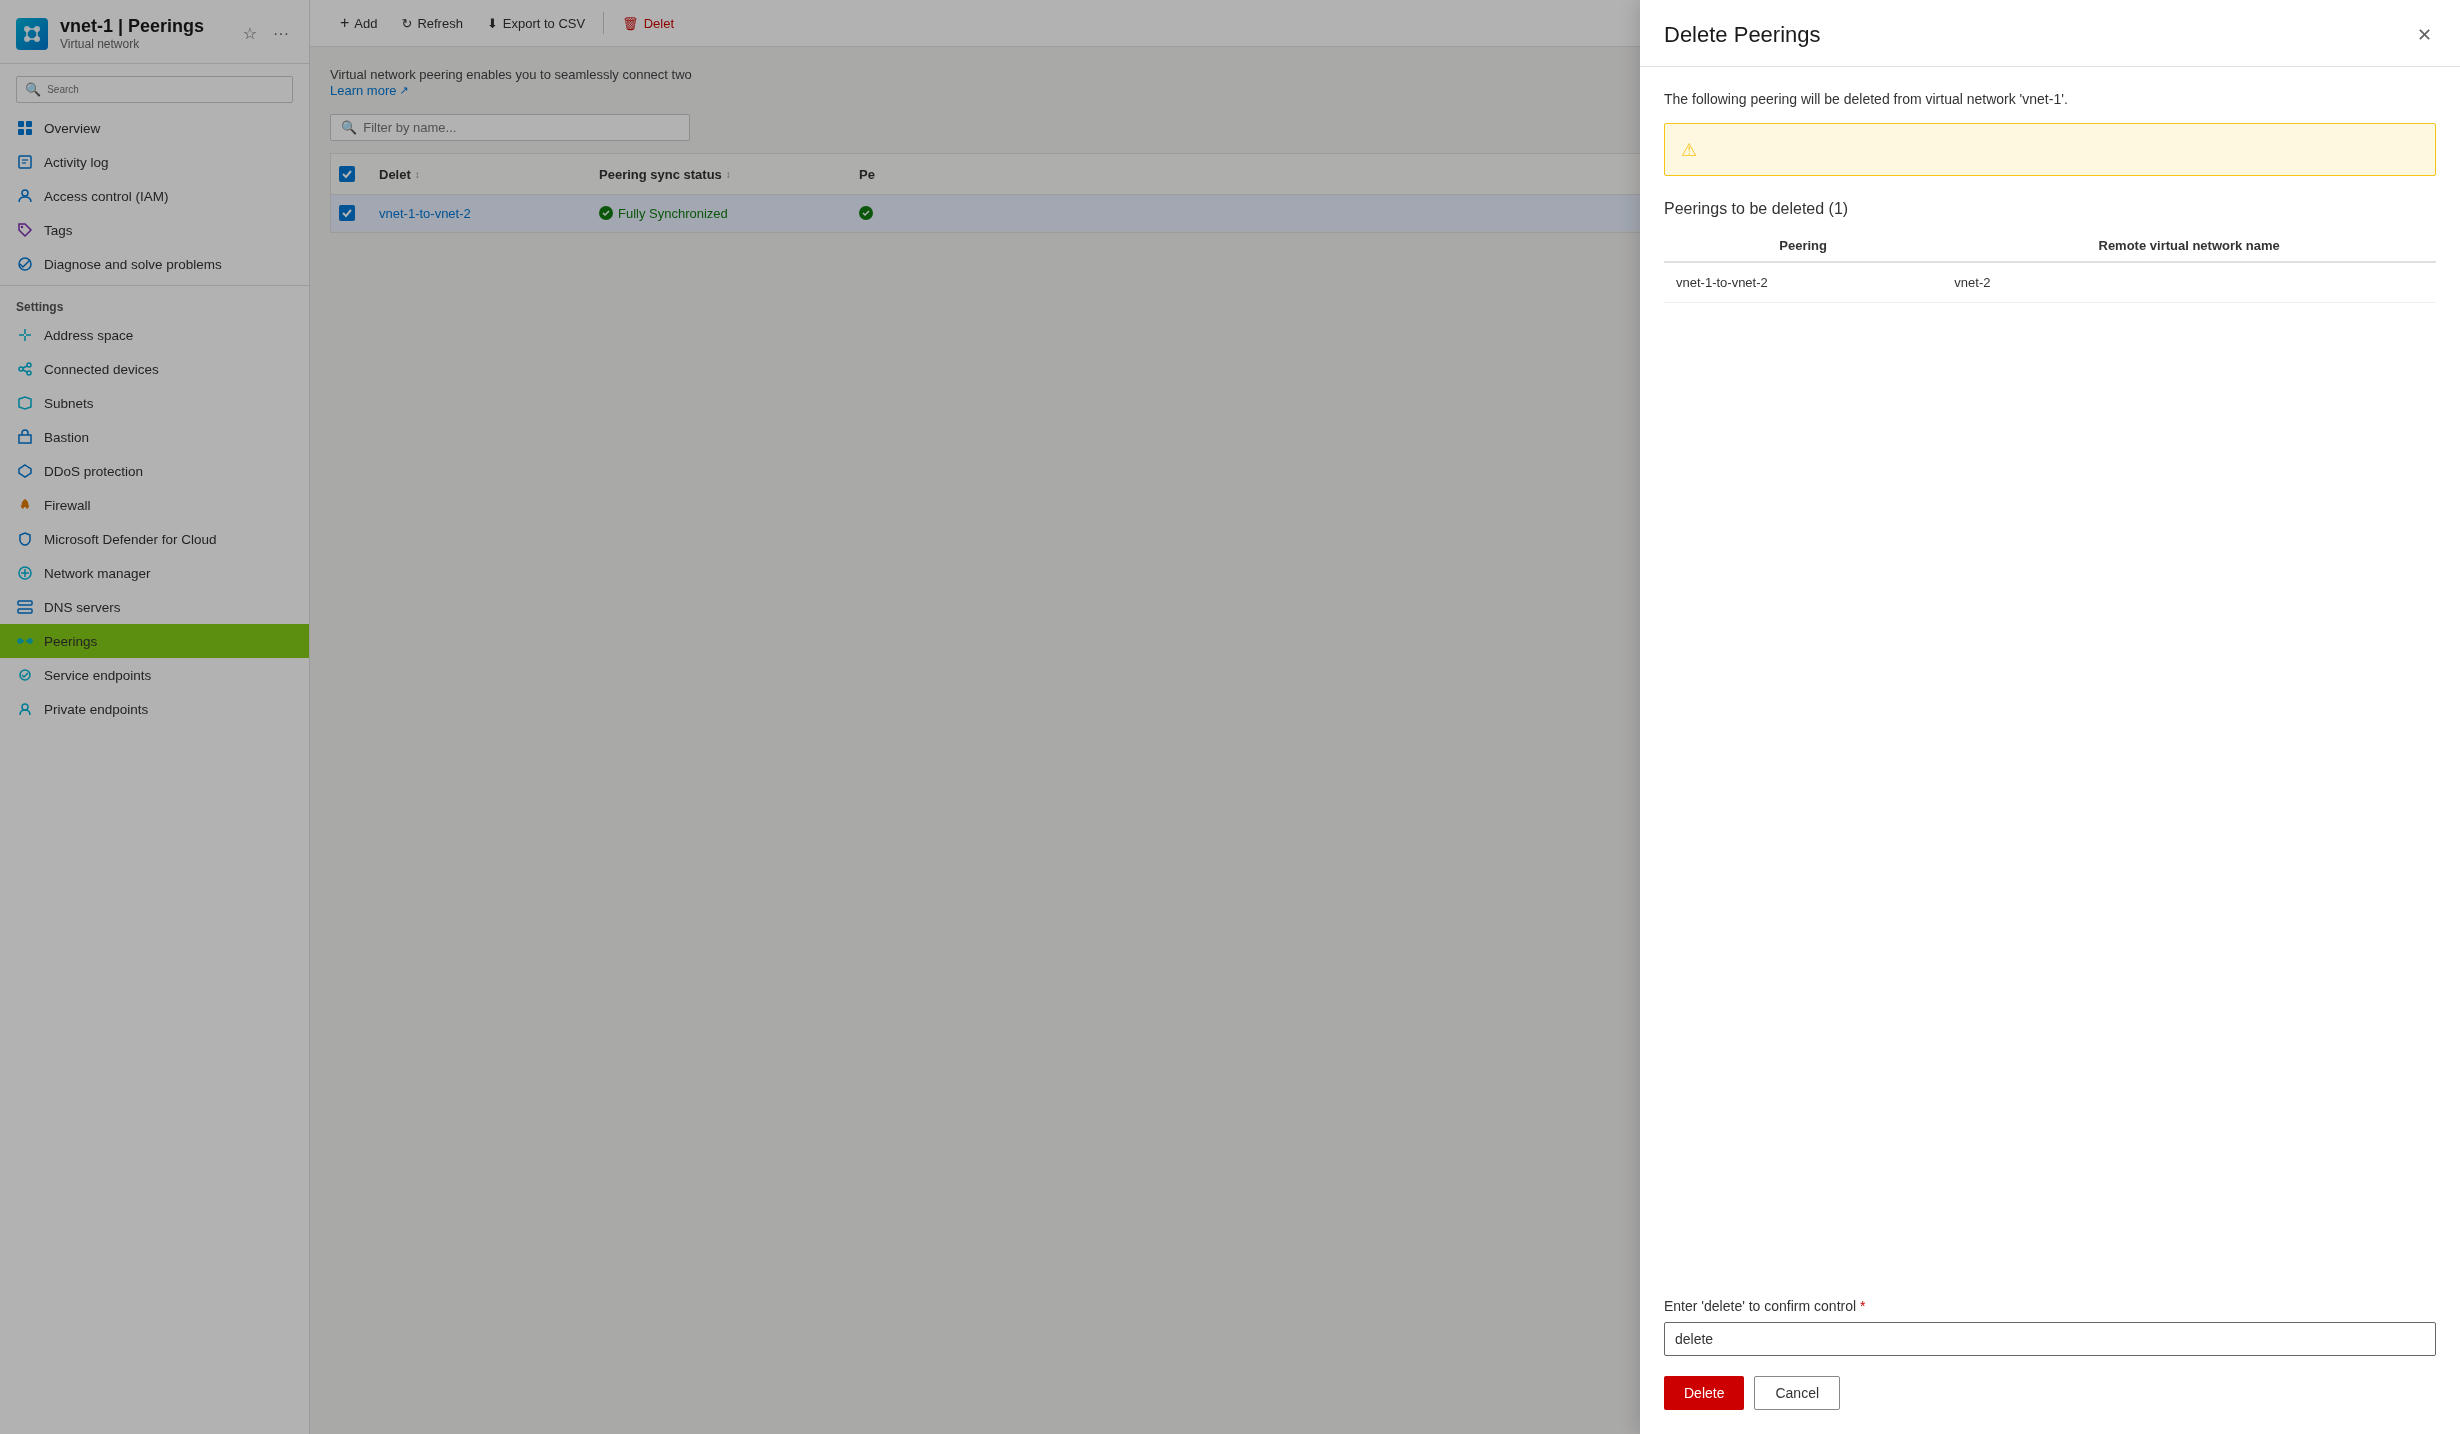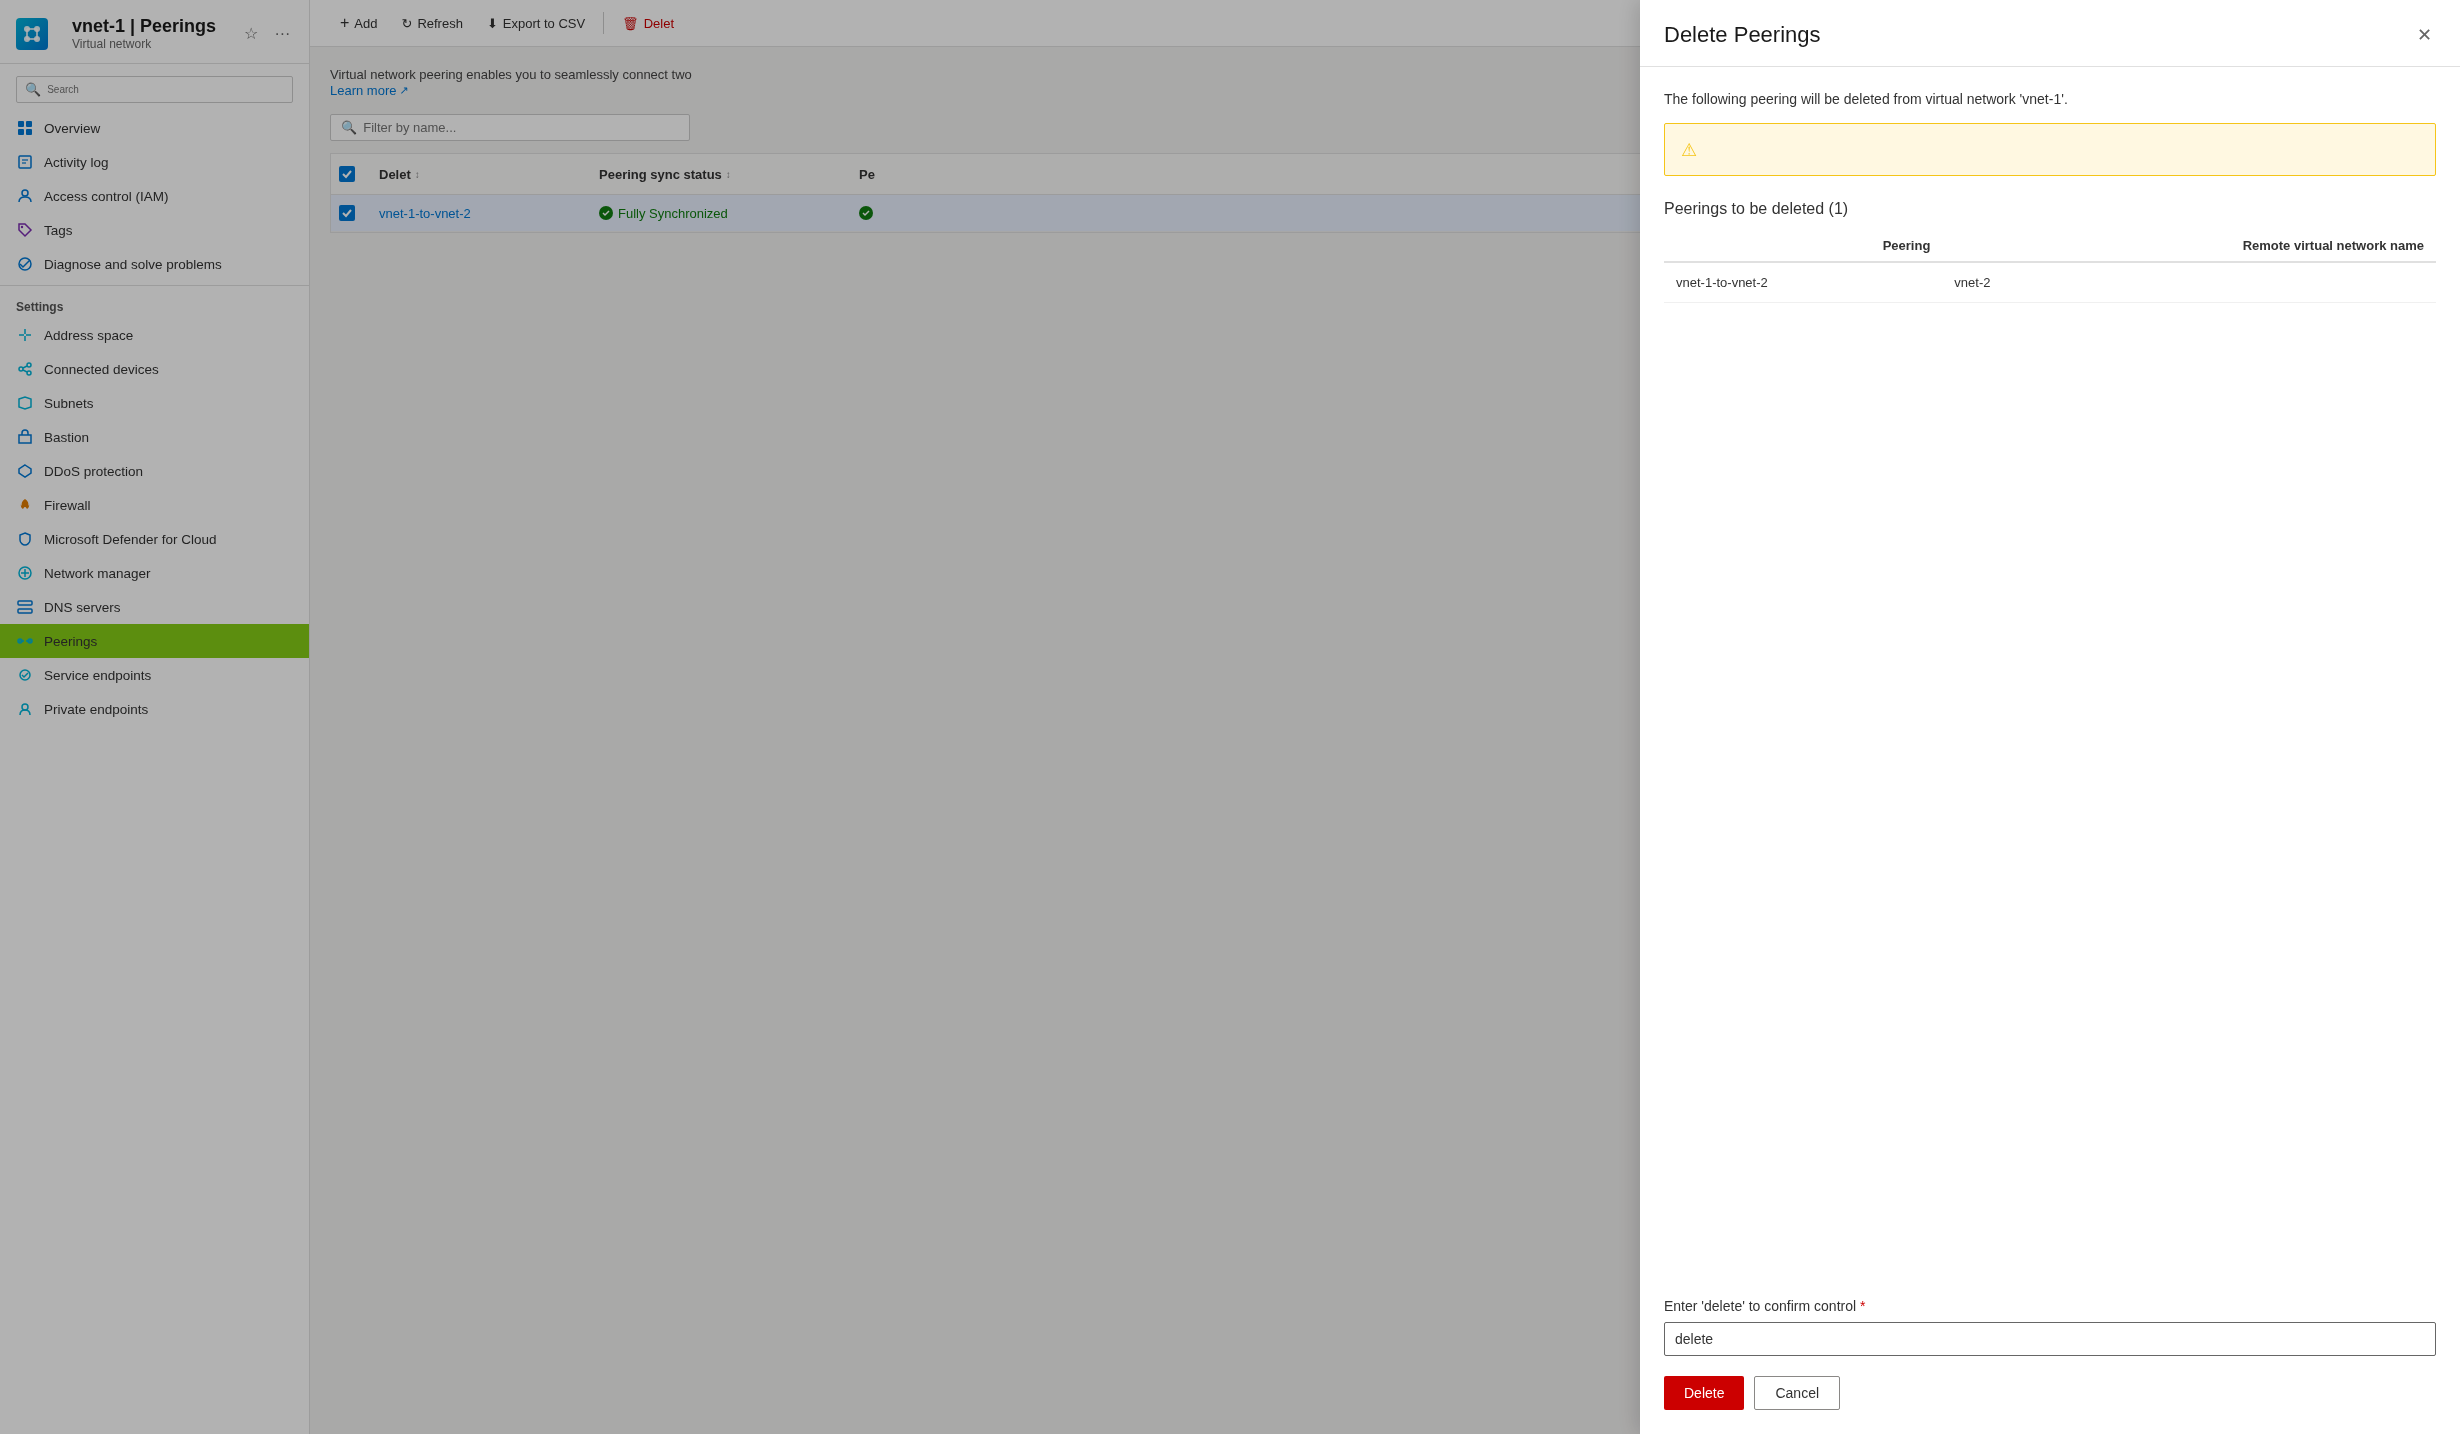--- a/index.html
+++ b/index.html
@@ -15,21 +15,21 @@
       overflow-y: auto;
       flex-shrink: 0;
     }
     .sidebar-header {
       padding: 16px 16px 8px 16px;
       border-bottom: 1px solid #e0e0e0;
     }
     .sidebar-title-row {
       display: flex;
       align-items: center;
-      gap: 24px;
+      gap: 12px;
       margin-bottom: 4px;
     }
     .sidebar-icon {
       width: 32px; height: 32px;
       background: linear-gradient(135deg, #00b4d8, #0078d4);
       border-radius: 4px;
       display: flex; align-items: center; justify-content: center;
       flex-shrink: 0;
     }
     .sidebar-icon svg { width: 20px; height: 20px; }
@@ -275,21 +275,21 @@
     .warning-icon { color: #f5c518; font-size: 18px; flex-shrink: 0; margin-top: 1px; }
     .warning-text { font-size: 13px; color: #333; line-height: 1.5; }
     .section-title {
       font-size: 16px;
       font-weight: 500;
       color: #333;
       margin-bottom: 12px;
     }
     .delete-table { width: 100%; border-collapse: collapse; }
     .delete-table th {
-      text-align: right;
+      text-align: center;
       padding: 8px 12px;
       font-size: 13px;
       font-weight: 600;
       color: #333;
       border-bottom: 2px solid #e0e0e0;
     }
     .delete-table td {
       padding: 12px 12px;
       font-size: 13px;
       color: #333;

